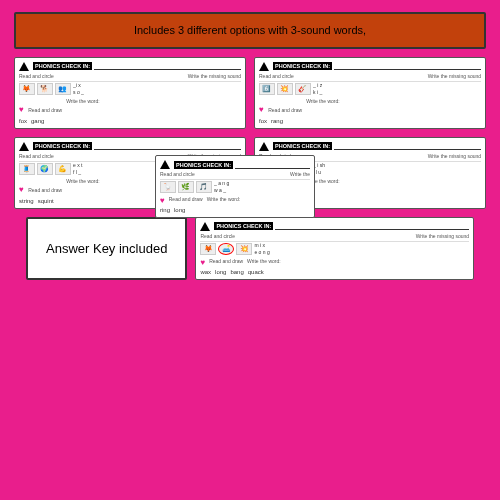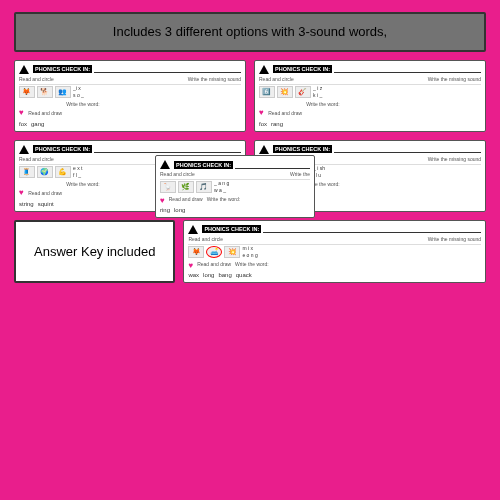--- a/index.html
+++ b/index.html
@@ -6,26 +6,26 @@
     body {
       width: 500px;
       height: 500px;
       background-color: #e91e8c;
       font-family: Arial, sans-serif;
       overflow: hidden;
       position: relative;
     }
 
     .top-text-box {
-      background: #737373;
+      background: #c2410c;
       border: 2px solid #333;
       margin: 12px 14px 8px 14px;
       padding: 8px 12px;
       text-align: center;
-      font-size: 13px;
+      font-size: 11px;
       line-height: 1.5;
       border-radius: 2px;
     }
 
     .worksheets-grid {
       display: grid;
       grid-template-columns: 1fr 1fr;
       grid-template-rows: auto auto;
       gap: 8px;
       padding: 0 14px;
@@ -91,21 +91,21 @@
       background: white;
       border: 1.5px solid #555;
       border-radius: 2px;
       padding: 4px;
       z-index: 10;
     }
 
     .bottom-section {
       display: flex;
       gap: 8px;
-      padding: 0 14px;
+      padding: 0 26px;
       margin-top: 4px;
     }
 
     .answer-key-box {
       background: white;
       border: 2px solid #333;
       border-radius: 2px;
       padding: 10px 18px;
       font-size: 13px;
       font-weight: normal;

